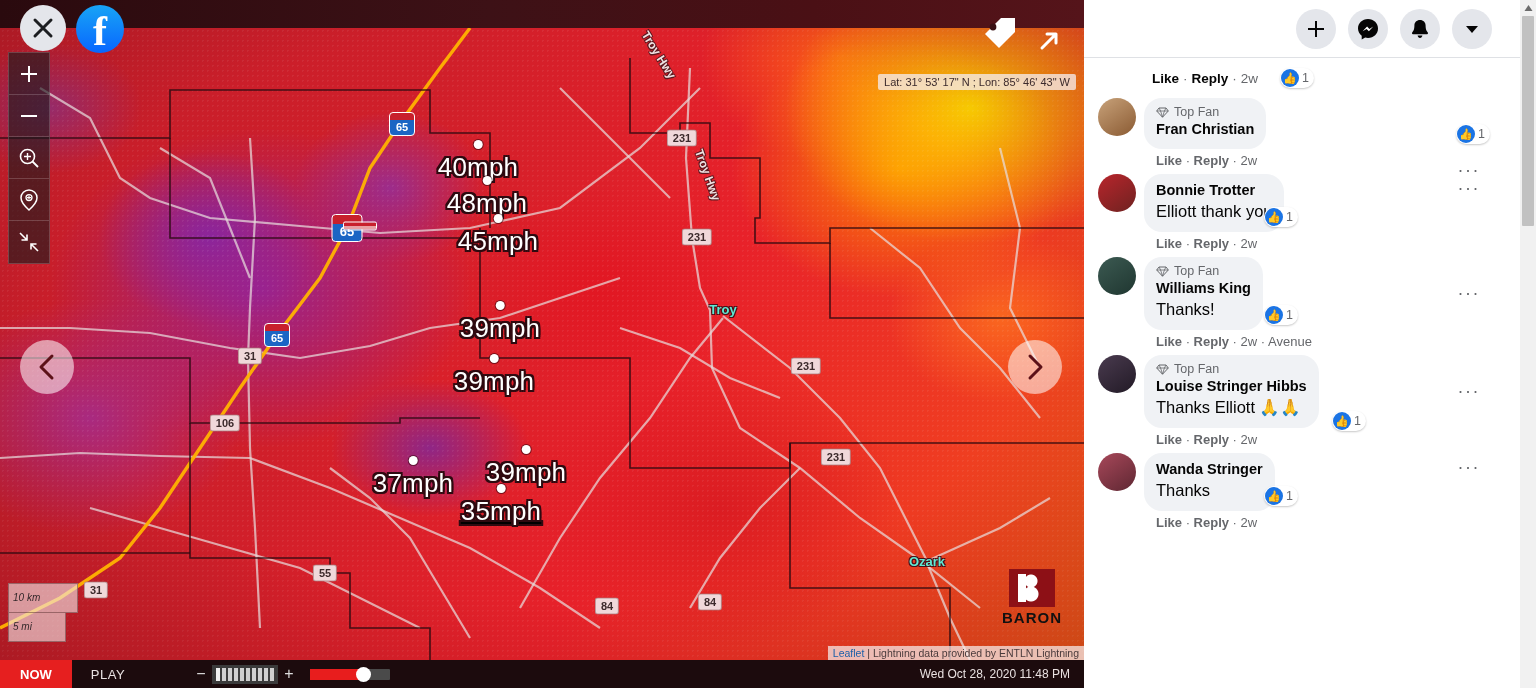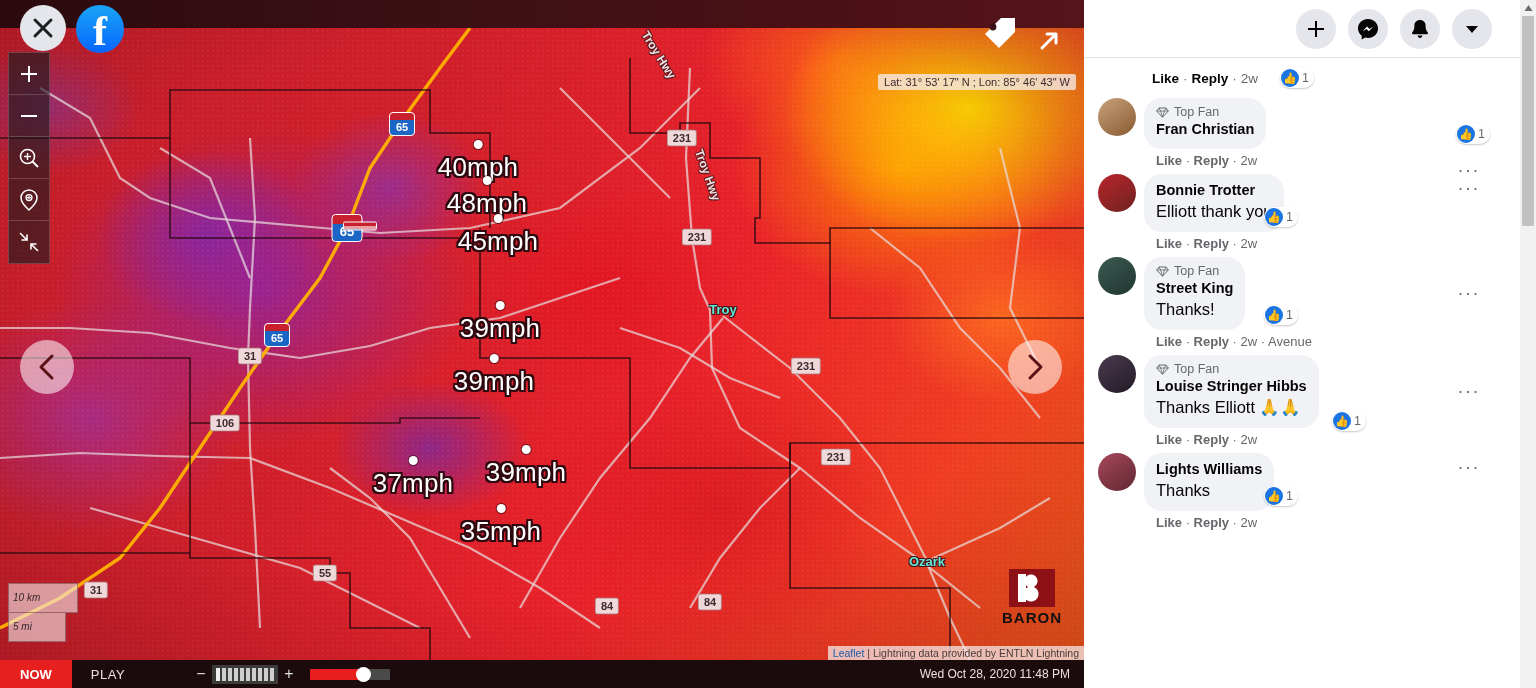--- a/index.html
+++ b/index.html
@@ -270,21 +270,21 @@
             <div class="val">39mph</div>
           </div>
           <div class="obs" style="left: 526px; top: 417px;">
             <div class="dot"></div>
             <div class="val">39mph</div>
           </div>
           <div class="obs" style="left: 413px; top: 428px;">
             <div class="dot"></div>
             <div class="val">37mph</div>
           </div>
-          <div class="obs" style="left: 501px; top: 476px;">
+          <div class="obs" style="left: 501px; top: 456px; text-decoration: underline;">
             <div class="dot"></div>
             <div class="val">35mph</div>
           </div>
         </div>
 
       <div id="label-layer">
           <div class="i-shield small" style="left: 402px; top: 96px;">65</div>
           <div class="i-shield" style="left: 347px; top: 200px;">65</div>
           <div class="i-shield small" style="left: 277px; top: 307px;">65</div>
           <div class="i-mini" style="left: 360px; top: 198px;"></div>
@@ -480,21 +480,21 @@
           <div class="cmt">
             <div class="avatar">
               <div class="avbody" style="background:linear-gradient(145deg,#3c5a52,#1f3630);"></div>
             </div>
             <div class="cmt-main" style="position: relative;"><div class="bubble"><div class="topfan">
                   <svg width="13" height="11" viewBox="0 0 13 11">
                     <path d="M3 1 H10 L12.3 4 L6.5 10.2 L0.7 4 Z" fill="none" stroke="#65676b" stroke-width="1"></path>
                     <path d="M0.7 4 H12.3 M3 1 L4.6 4 L6.5 10.2 L8.4 4 L10 1" fill="none" stroke="#65676b" stroke-width=".8"></path>
                   </svg>
                   <span>Top Fan</span>
-                </div><div class="cname">Street King</div><div class="ctext">Thanks!</div></div><div class="actions"><b>Like</b><span class="dot"> · </span><b>Reply</b><span class="dot"> · </span><span>2w</span><span class="dot"> · </span><span>Avenue</span></div><div class="reactpill" style="right: auto; left: 120px; bottom: 26px;">
+                </div><div class="cname">Williams King</div><div class="ctext">Thanks!</div></div><div class="actions"><b>Like</b><span class="dot"> · </span><b>Reply</b><span class="dot"> · </span><span>2w</span><span class="dot"> · </span><span>Avenue</span></div><div class="reactpill" style="right: auto; left: 120px; bottom: 26px;">
                 <span class="thumb">👍</span>
                 <span class="rcount">1</span>
               </div><div class="ellip" style="right: 44px; top: 26px;">···</div></div>
           </div>
           <div class="cmt">
             <div class="avatar">
               <div class="avbody" style="background:linear-gradient(145deg,#4a3b4f,#221a26);"></div>
             </div>
             <div class="cmt-main" style="position: relative;"><div class="bubble"><div class="topfan">
                   <svg width="13" height="11" viewBox="0 0 13 11">
@@ -504,21 +504,21 @@
                   <span>Top Fan</span>
                 </div><div class="cname">Louise Stringer Hibbs</div><div class="ctext">Thanks Elliott 🙏🙏</div></div><div class="actions"><b>Like</b><span class="dot"> · </span><b>Reply</b><span class="dot"> · </span><span>2w</span></div><div class="reactpill" style="right: auto; left: 188px; bottom: 18px;">
                 <span class="thumb">👍</span>
                 <span class="rcount">1</span>
               </div><div class="ellip" style="right: 44px; top: 26px;">···</div></div>
           </div>
           <div class="cmt">
             <div class="avatar">
               <div class="avbody" style="background:linear-gradient(145deg,#a8485a,#5e2732);"></div>
             </div>
-            <div class="cmt-main" style="position: relative;"><div class="bubble"><div class="cname">Lights Williams</div><div class="ctext">Thanks</div></div><div class="actions"><b>Like</b><span class="dot"> · </span><b>Reply</b><span class="dot"> · </span><span>2w</span></div><div class="reactpill" style="right: auto; left: 120px; bottom: 26px;">
+            <div class="cmt-main" style="position: relative;"><div class="bubble"><div class="cname">Wanda Stringer</div><div class="ctext">Thanks</div></div><div class="actions"><b>Like</b><span class="dot"> · </span><b>Reply</b><span class="dot"> · </span><span>2w</span></div><div class="reactpill" style="right: auto; left: 120px; bottom: 26px;">
                 <span class="thumb">👍</span>
                 <span class="rcount">1</span>
               </div><div class="ellip" style="right: 44px; top: 4px;">···</div></div>
           </div>
         </div>
     </div>
 
     <div class="scrollbar">
       <div class="arrow">
         <svg width="9" height="9" viewBox="0 0 9 9">

